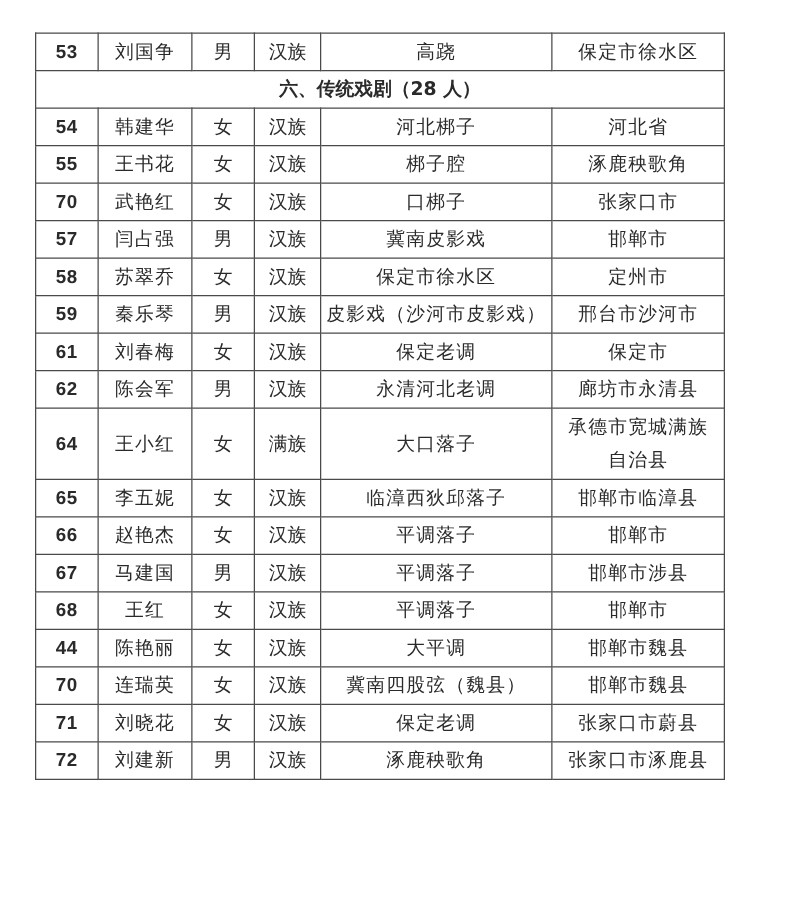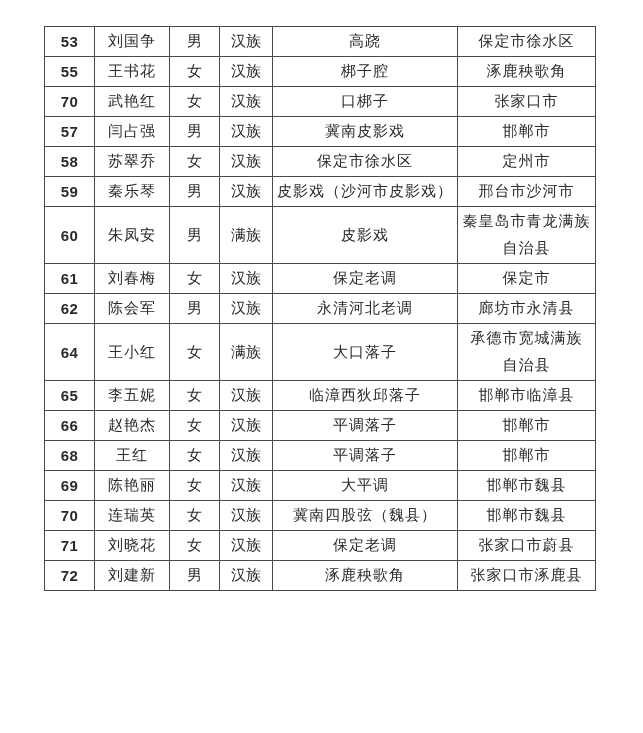--- a/index.html
+++ b/index.html
@@ -1,18 +1,18 @@
 <!DOCTYPE html>
 <html><head>
 <meta charset="utf-8">
 <style>
   html, body { margin: 0; padding: 0; background: #ffffff; }
   body { width: 643px; height: 733px; position: relative; overflow: hidden;
          font-family: "DejaVu Serif", "Liberation Serif", serif; color: #2a2a2a; }
-  table.roster { position: absolute; left: 44px; top: 26px; width: 551px;
+  table.roster { position: absolute; left: 28px; top: 26px; width: 551px;
                  border-collapse: collapse; table-layout: fixed; }
   table.roster td { border: 1.5px solid #4a4a4a; text-align: center; vertical-align: middle;
                     font-size: 15px; height: 29px; padding: 0; line-height: 27px; }
   td.num { font-family: "Liberation Sans", "DejaVu Sans", sans-serif; font-weight: bold;
            font-size: 14px; letter-spacing: 0.5px; }
   td.section { font-family: "DejaVu Sans", sans-serif; font-weight: bold; font-size: 15px; }
   tr.tall td { height: 56px; }
   td.wrap { line-height: 27px; letter-spacing: 1px; }
   td.txt { letter-spacing: 1px; }
 </style>
@@ -30,21 +30,32 @@
   </colgroup>
   <tbody>
     <tr>
       <td class="num">53</td>
       <td class="txt">刘国争</td>
       <td>男</td>
       <td>汉族</td>
       <td class="txt">高跷</td>
       <td class="txt">保定市徐水区</td>
     </tr>
+    <tr>
+      <td class="section" colspan="6">六、传统戏剧（28 人）</td>
+    </tr>
 
+    <tr>
+      <td class="num">54</td>
+      <td class="txt">韩建华</td>
+      <td>女</td>
+      <td>汉族</td>
+      <td class="txt">河北梆子</td>
+      <td class="txt">河北省</td>
+    </tr>
     <tr>
       <td class="num">55</td>
       <td class="txt">王书花</td>
       <td>女</td>
       <td>汉族</td>
       <td class="txt">梆子腔</td>
       <td class="txt">涿鹿秧歌角</td>
     </tr>
     <tr>
       <td class="num">70</td>
@@ -70,31 +81,20 @@
       <td class="txt">保定市徐水区</td>
       <td class="txt">定州市</td>
     </tr>
     <tr>
       <td class="num">59</td>
       <td class="txt">秦乐琴</td>
       <td>男</td>
       <td>汉族</td>
       <td class="txt">皮影戏（沙河市皮影戏）</td>
       <td class="txt">邢台市沙河市</td>
-    </tr>
-    <tr class="tall">
-      <td class="num">60</td>
-      <td class="txt">朱凤安</td>
-      <td>男</td>
-      <td>满族</td>
-      <td class="txt">皮影戏</td>
-      <td class="wrap">
-        <div>秦皇岛市青龙满族</div>
-        <div>自治县</div>
-      </td>
     </tr>
     <tr>
       <td class="num">61</td>
       <td class="txt">刘春梅</td>
       <td>女</td>
       <td>汉族</td>
       <td class="txt">保定老调</td>
       <td class="txt">保定市</td>
     </tr>
     <tr>
@@ -126,29 +126,37 @@
     </tr>
     <tr>
       <td class="num">66</td>
       <td class="txt">赵艳杰</td>
       <td>女</td>
       <td>汉族</td>
       <td class="txt">平调落子</td>
       <td class="txt">邯郸市</td>
     </tr>
     <tr>
+      <td class="num">67</td>
+      <td class="txt">马建国</td>
+      <td>男</td>
+      <td>汉族</td>
+      <td class="txt">平调落子</td>
+      <td class="txt">邯郸市涉县</td>
+    </tr>
+    <tr>
       <td class="num">68</td>
       <td class="txt">王红</td>
       <td>女</td>
       <td>汉族</td>
       <td class="txt">平调落子</td>
       <td class="txt">邯郸市</td>
     </tr>
     <tr>
-      <td class="num">69</td>
+      <td class="num">44</td>
       <td class="txt">陈艳丽</td>
       <td>女</td>
       <td>汉族</td>
       <td class="txt">大平调</td>
       <td class="txt">邯郸市魏县</td>
     </tr>
     <tr>
       <td class="num">70</td>
       <td class="txt">连瑞英</td>
       <td>女</td>

